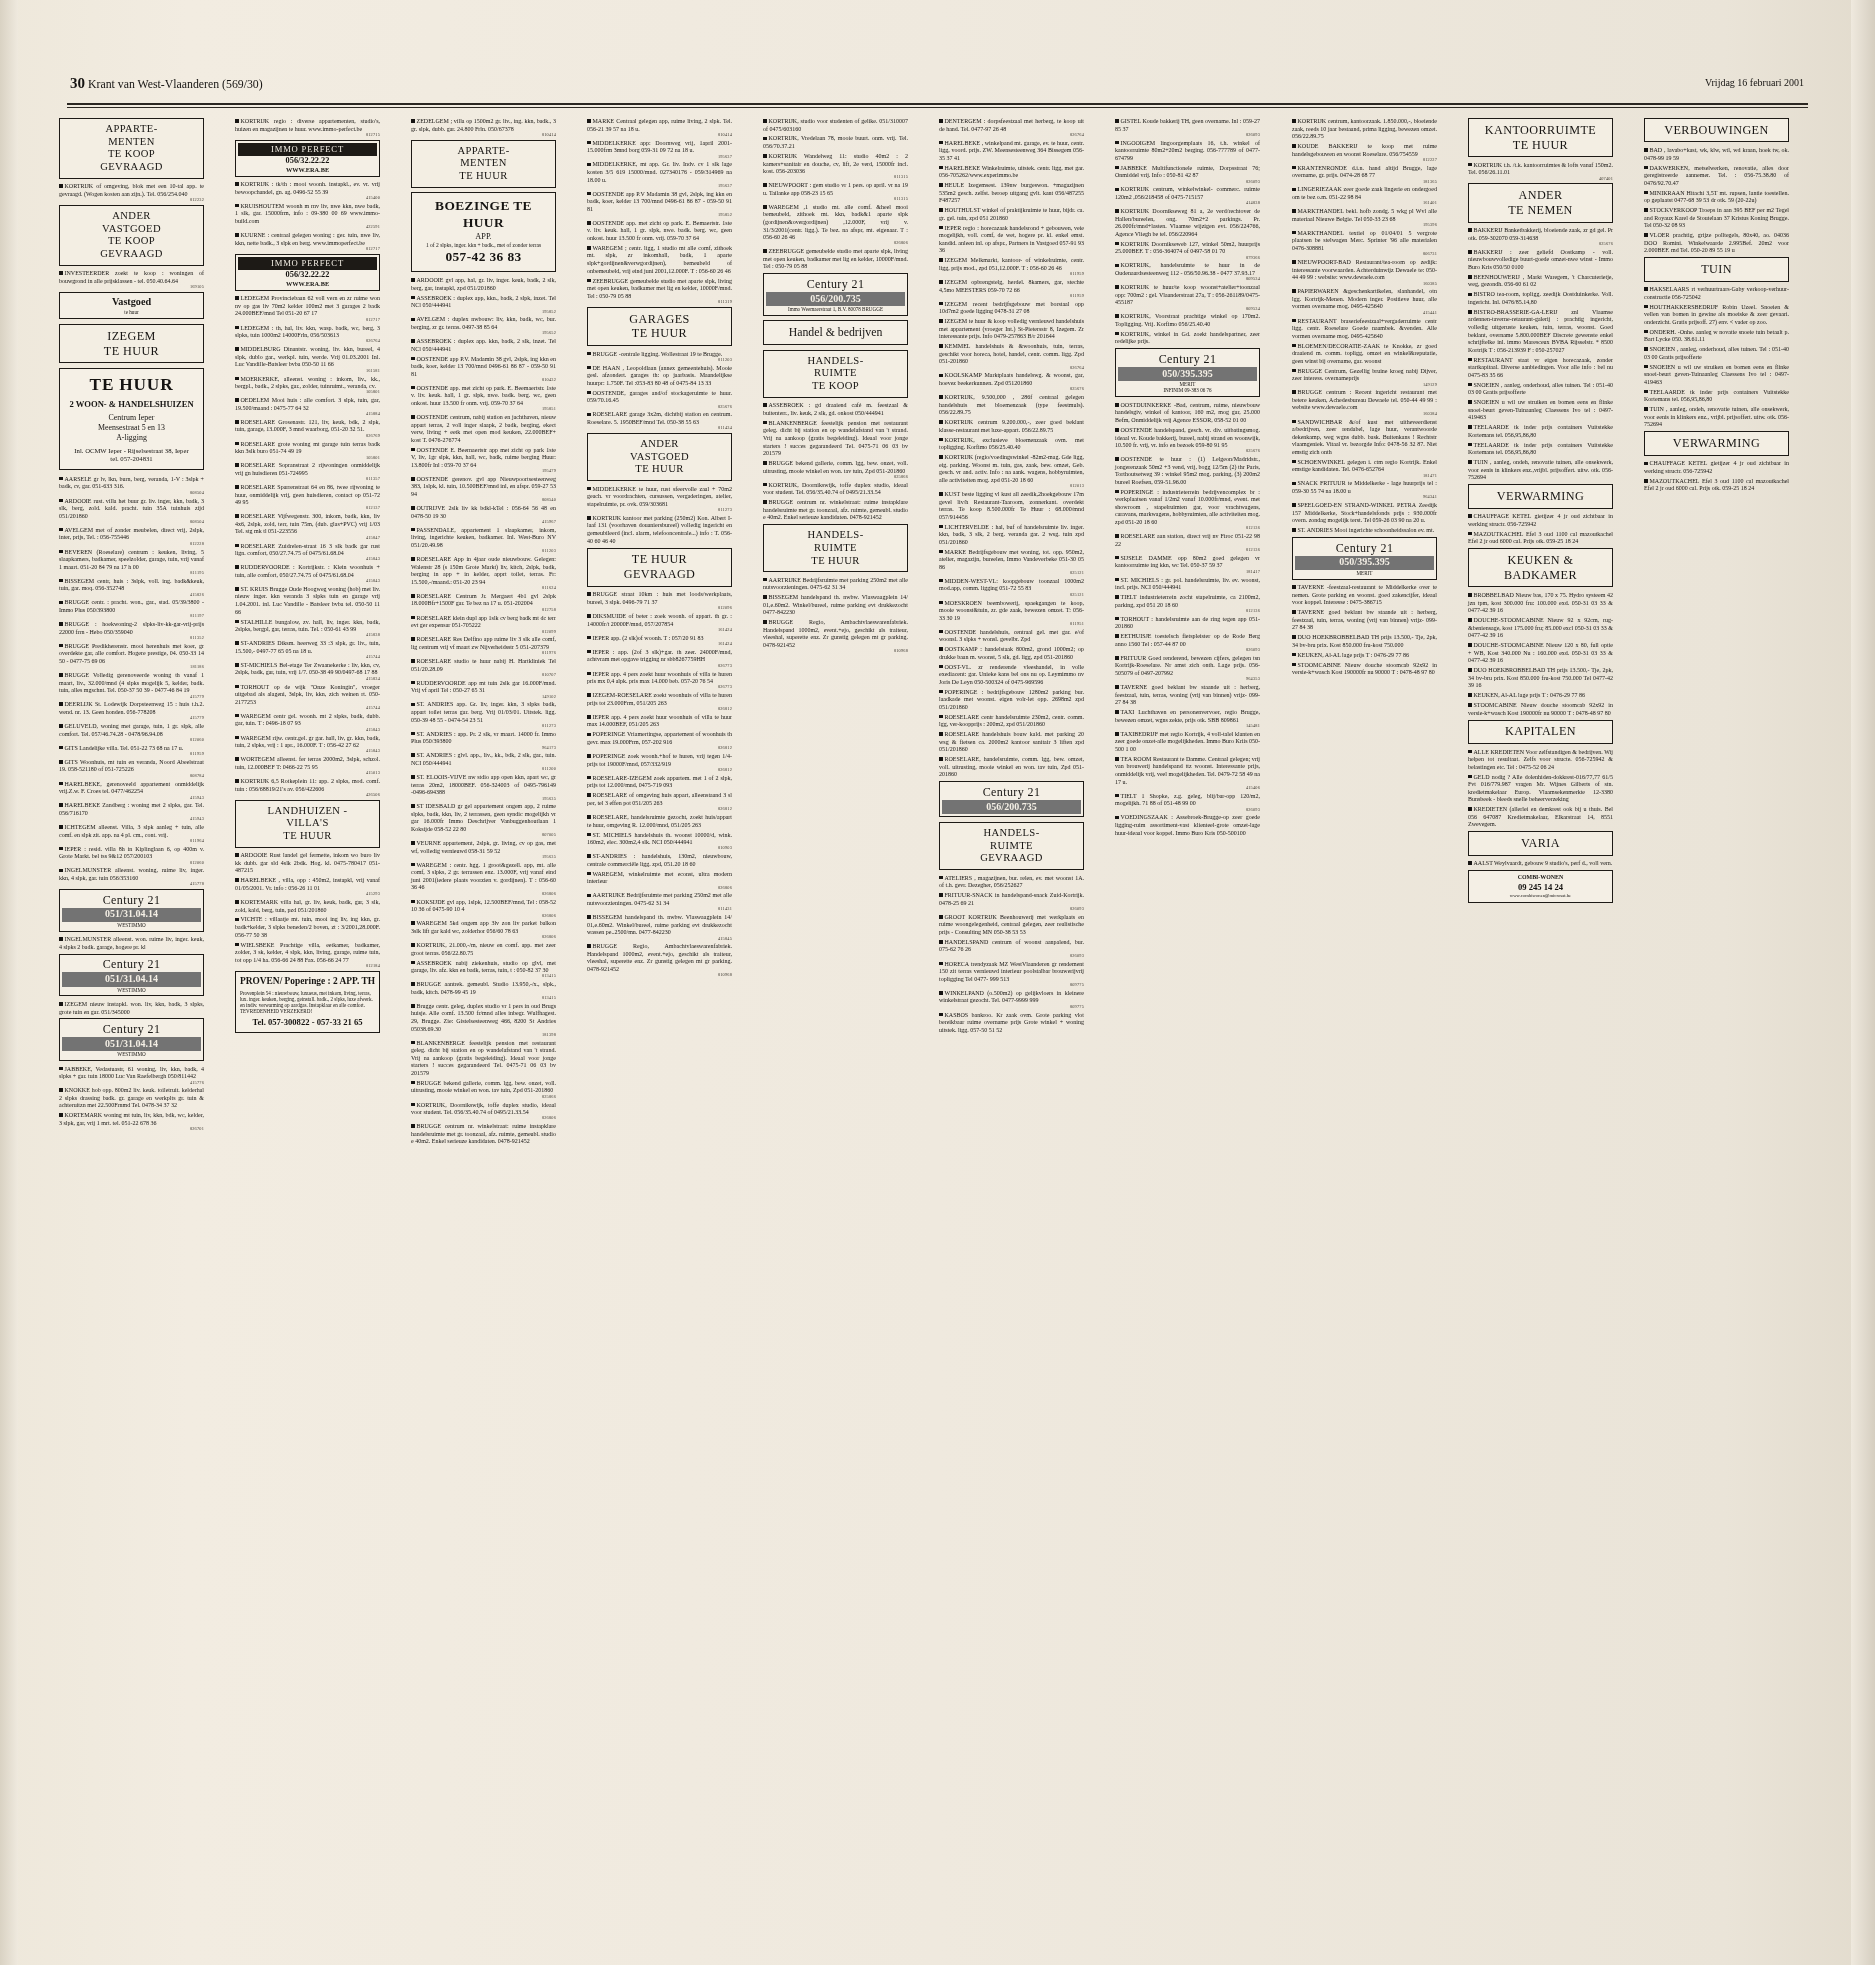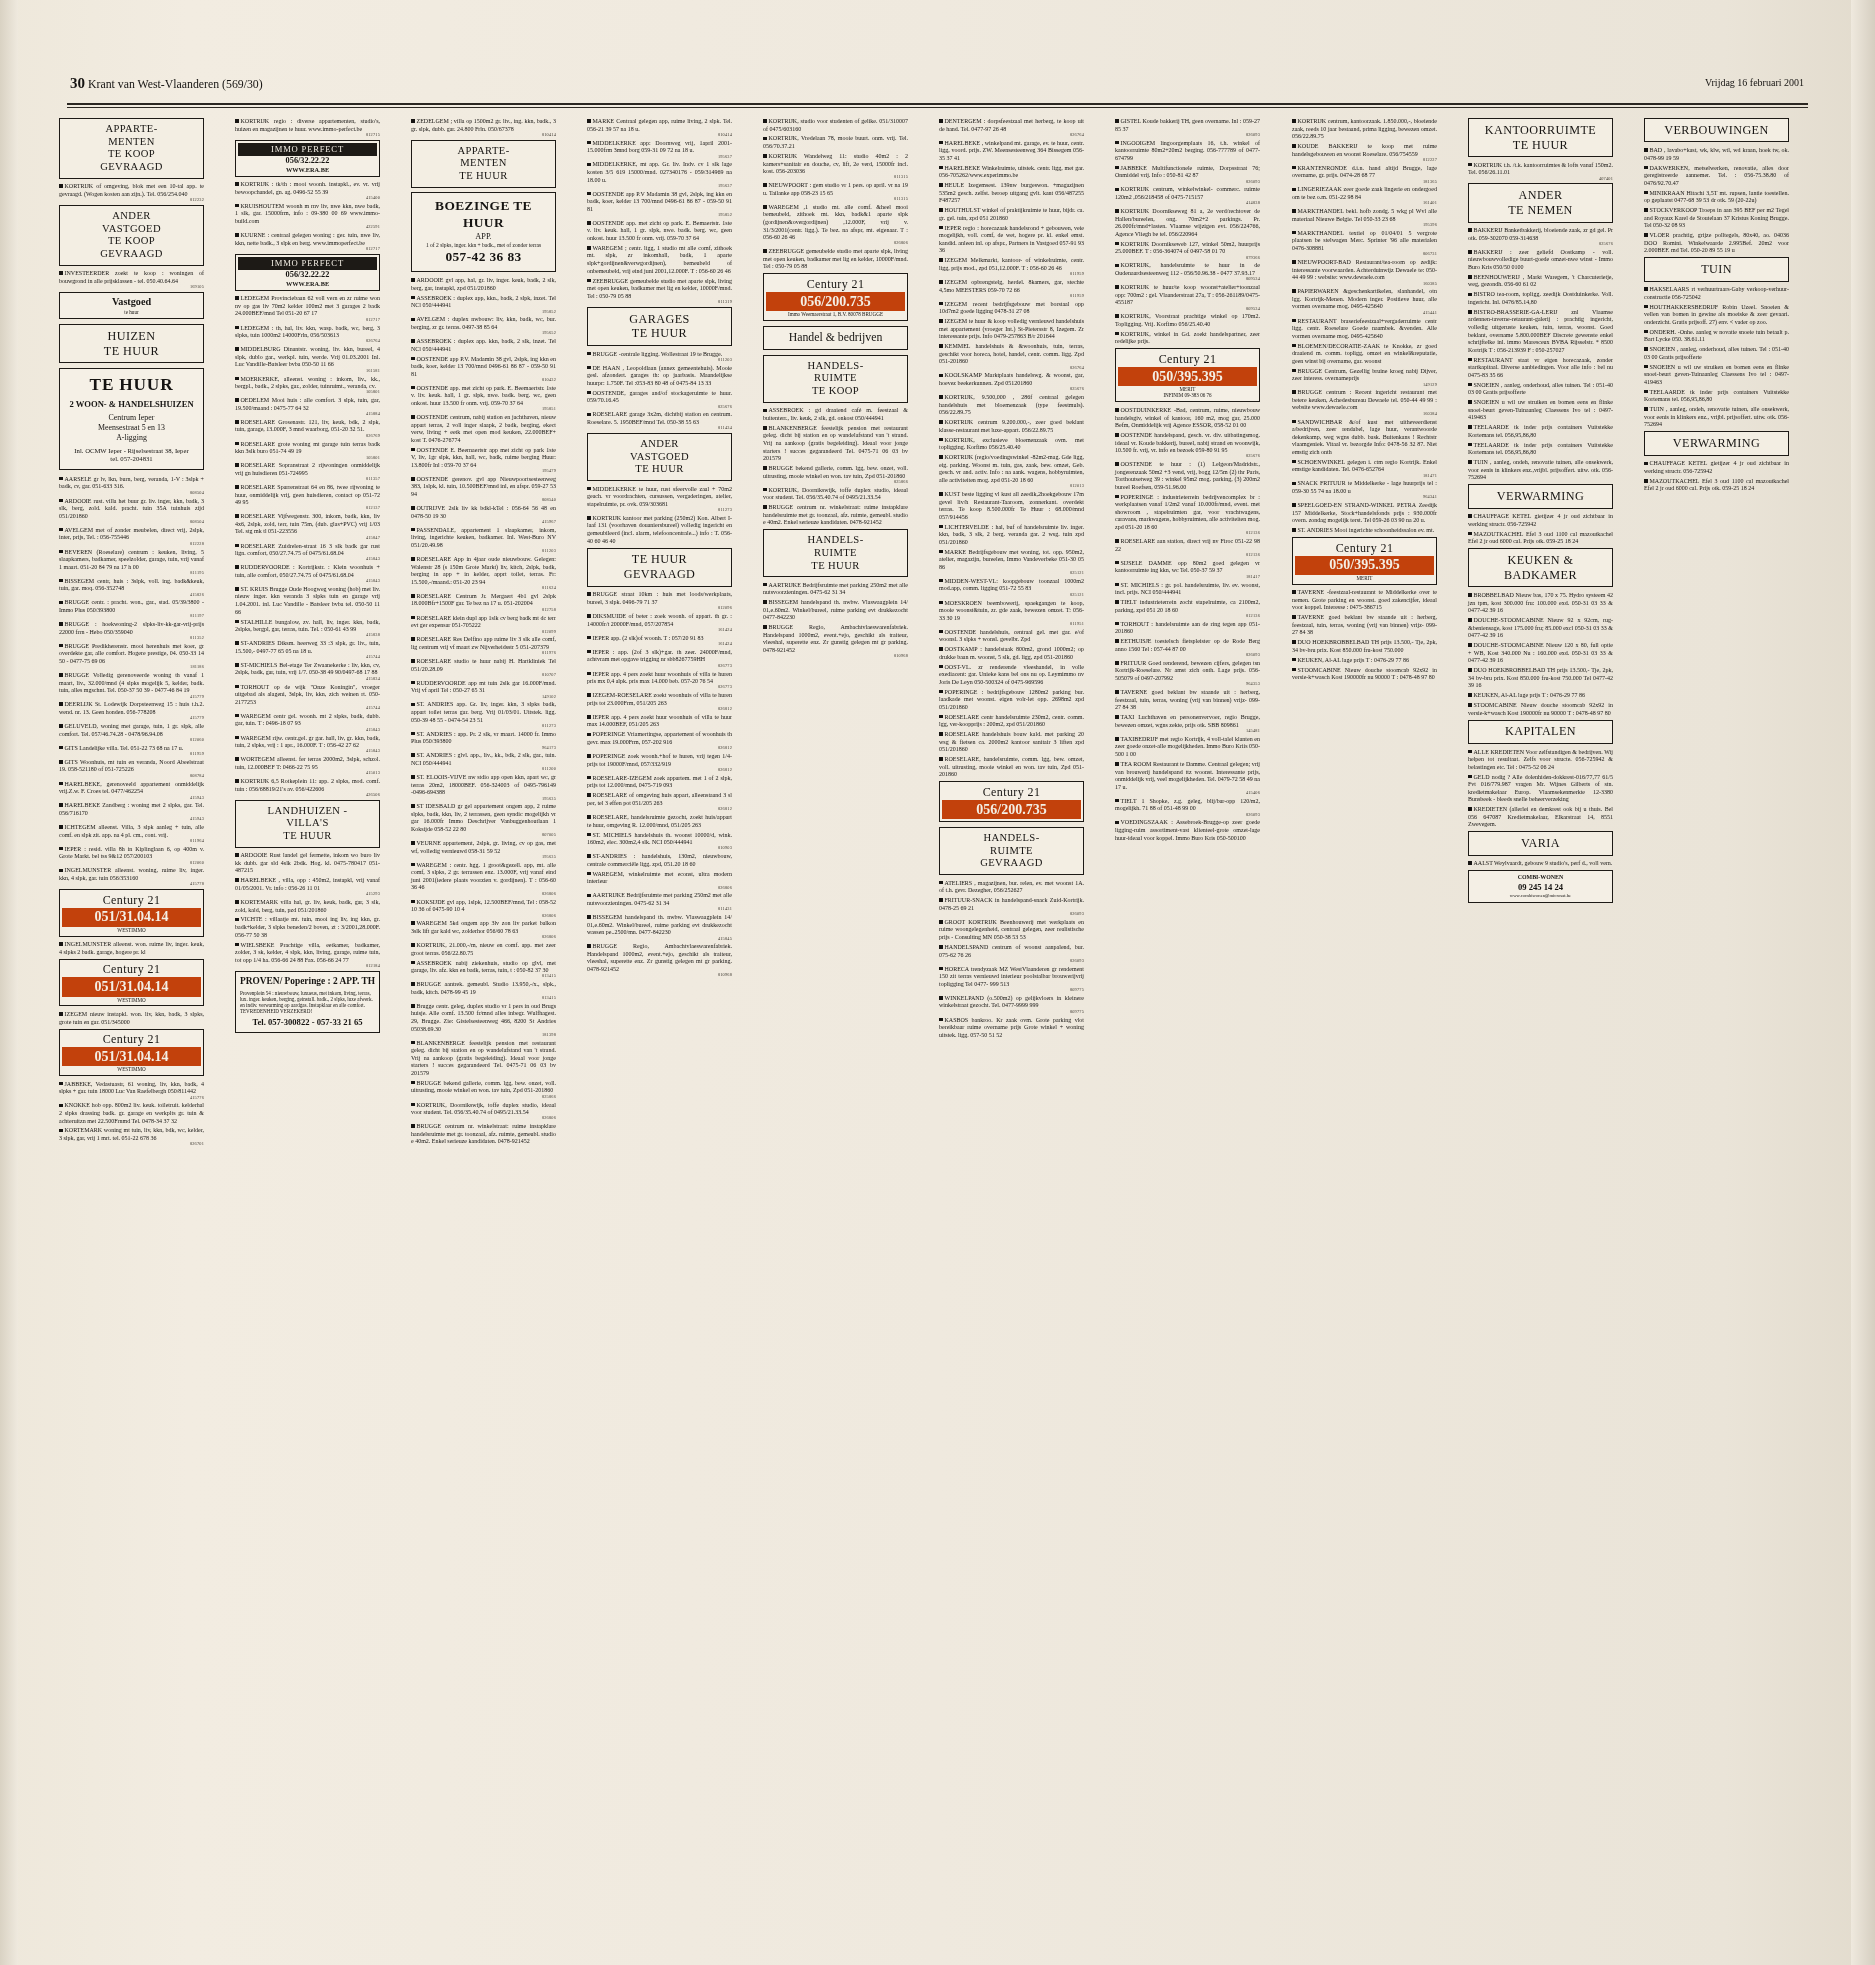--- a/index.html
+++ b/index.html
@@ -31,21 +31,21 @@
   .adbox .sm{font-size:5.5px;}
   .logo-imo{border:1.2px solid #1d1a16;padding:2.4px;margin:0 0 3.9px 0;background:#f4efe5;text-align:center;}
   .logo-imo .bar{background:#1d1a16;color:#f4efe5;font-size:8.6px;letter-spacing:0.8px;padding:0.8px 1.6px;}
   .logo-imo .ph{font-size:8.3px;font-weight:bold;}
   .logo-imo .www{font-size:6.3px;font-weight:bold;}
   .kader{border:0.8px solid #1d1a16;padding:3.1px;margin:0 0 4.7px 0;background:#f4efe5;text-align:center;}
   .kader .n{font-size:10.2px;font-weight:bold;}
   .kader .s{font-size:5.1px;}
   .c21{border:0.8px solid #1d1a16;margin:0 0 4.7px 0;background:#f4efe5;text-align:center;padding:2.4px 1.6px;}
   .c21 .brand{font-family:"Liberation Serif",serif;font-size:12px;letter-spacing:0.4px;}
-  .c21 .tel{font-size:14px;font-weight:bold;background:#c2410c;color:#f4efe5;padding:0.8px 0;}
+  .c21 .tel{font-size:10px;font-weight:bold;background:#737373;color:#f4efe5;padding:0.8px 0;}
   .c21 .sub{font-size:5.1px;}
   .big-ad{border:1.6px solid #1d1a16;background:#f5f0e6;padding:5.5px 3.9px;text-align:center;margin:0 0 5.5px 0;}
   .big-ad .h1{font-size:17.3px;font-weight:bold;letter-spacing:0.8px;}
   .big-ad .h2{font-size:8.6px;font-weight:bold;margin-top:2.4px;}
   .big-ad .h3{font-size:7.9px;margin-top:3.9px;}
   .big-ad .h4{font-size:6.7px;margin-top:3.9px;}
   .proven{border:1.6px solid #1d1a16;background:#f5f0e6;padding:3.9px;margin:0 0 14px 0;text-align:center;}
   .proven .r1{font-size:9.4px;font-weight:bold;}
   .proven .r2{font-size:5.1px;text-align:left;margin-top:2.4px;line-height:1.2;}
   .proven .r3{font-size:8.6px;font-weight:bold;margin-top:3.1px;}
@@ -89,21 +89,21 @@
           <div class="l">VASTGOED</div>
           <div class="l">TE KOOP</div>
           <div class="l">GEVRAAGD</div>
         </div>
         <p><span class="sq"></span><span>INVESTEERDER zoekt te koop : woningen of bouwgrond in alle prijsklassen - tel. 050.40.64.64</span><span class="ref">169105</span></p>
         <div class="kader">
           <div class="n">Vastgoed</div>
           <div class="s">te huur</div>
         </div>
         <div class="hbox big">
-          <div class="l">HUIZEN</div>
+          <div class="l">IZEGEM</div>
           <div class="l">TE HUUR</div>
         </div>
         <div class="big-ad">
           <div class="h1" style="white-space: pre-line;">TE HUUR</div>
           <div class="h2" style="white-space: pre-line;">2 WOON- &amp; HANDELSHUIZEN</div>
           <div class="h3" style="white-space: pre-line;">Centrum Ieper
 Meensestraat 5 en 13
 A-ligging</div>
           <div class="h4" style="white-space: pre-line;">Inl. OCMW Ieper - Rijselsestraat 38, Ieper
 tel. 057-204831</div>

